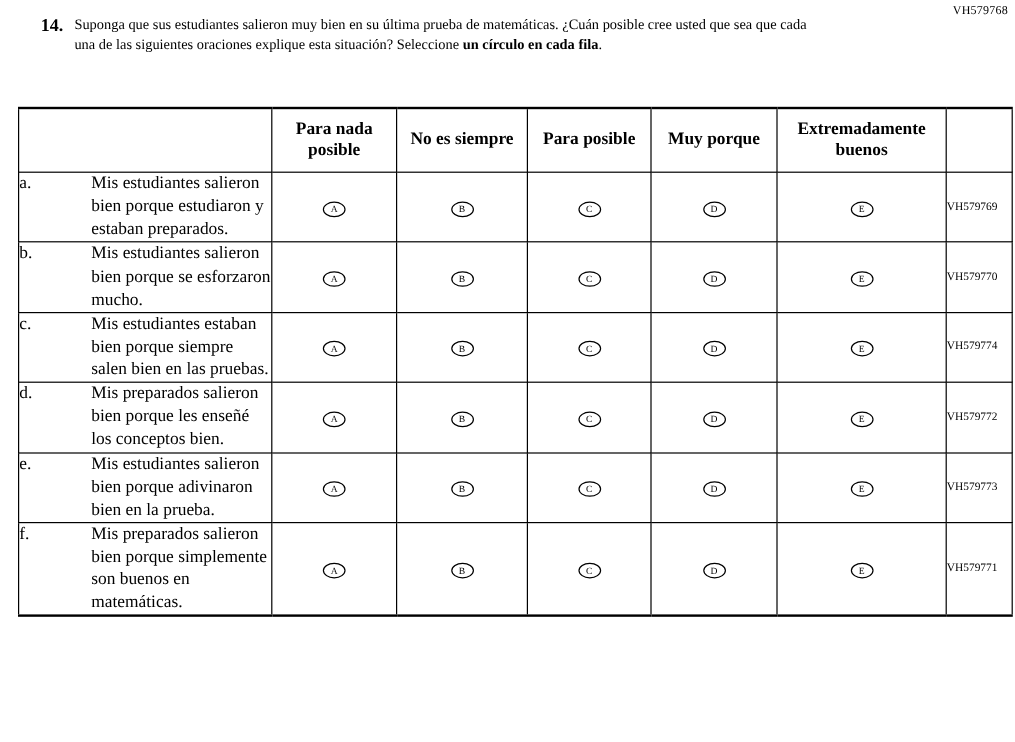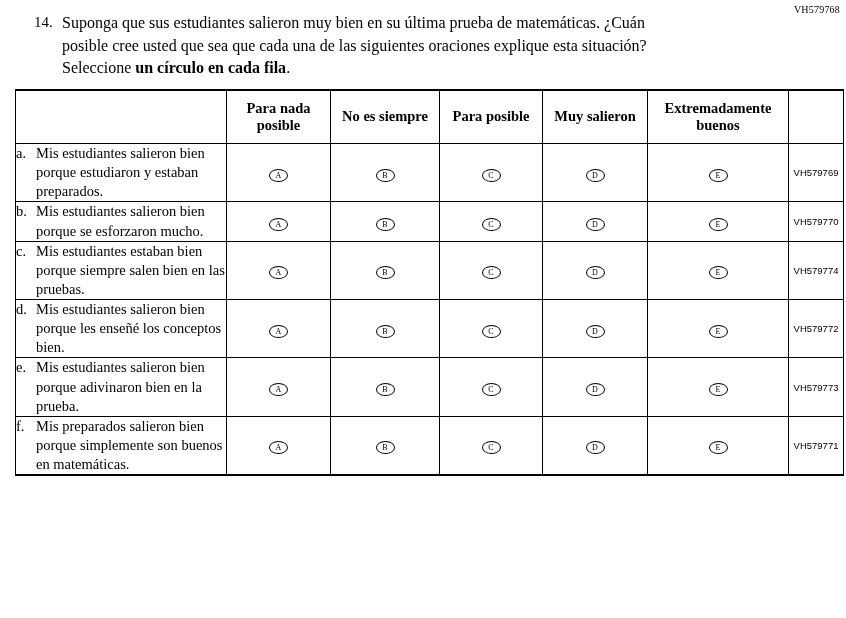--- a/index.html
+++ b/index.html
@@ -30,28 +30,28 @@
   }
   .question {
     position: absolute;
     left: 34px;
     top: 12px;
     width: 650px;
     display: flex;
     align-items: flex-start;
   }
   .q-num {
-    font-weight: normal;
+    font-weight: bold;
     font-size: 15px;
     width: 28px;
     flex: none;
     line-height: 1.42;
   }
   .q-text {
-    font-size: 16px;
+    font-size: 12px;
     line-height: 1.42;
   }
   .q-text b {
     font-weight: bold;
   }
   table.matrix {
     position: absolute;
     left: 15px;
     top: 89px;
     width: 828px;
@@ -87,41 +87,41 @@
   .stem-inner {
     display: flex;
     align-items: flex-start;
   }
   .stem-letter {
     width: 20px;
     flex: none;
   }
   .stem-text {
     flex: 1;
+    margin-left: 40px;
   }
   td.opt {
     text-align: center;
   }
   .bubble {
     display: inline-block;
     width: 17px;
     height: 11px;
     border: 1px solid #000000;
     border-radius: 50%;
     font-size: 8px;
     line-height: 11px;
     text-align: center;
     font-family: "Liberation Serif", serif;
     color: #000000;
     letter-spacing: 0;
   }
   td.rowid {
-    text-align: center;
     font-size: 9.5px;
-    font-family: Liberation Sans, sans-serif;
+    font-family: Liberation Serif, serif;
     padding: 0 2px;
   }
   col.c-stem { width: 211px; }
   col.c-opt1 { width: 104px; }
   col.c-opt2 { width: 109px; }
   col.c-opt3 { width: 103px; }
   col.c-opt4 { width: 105px; }
   col.c-opt5 { width: 141px; }
   col.c-id   { width: 55px; }
 </style>
@@ -146,21 +146,21 @@
       <col class="c-opt4">
       <col class="c-opt5">
       <col class="c-id">
     </colgroup>
     <thead>
       <tr>
         <th class="blank-left"></th>
         <th>Para nada posible</th>
         <th>No es siempre</th>
         <th>Para posible</th>
-        <th>Muy salieron</th>
+        <th>Muy porque</th>
         <th>Extremadamente buenos</th>
         <th class="blank-right"></th>
       </tr>
     </thead>
     <tbody>
 
       <tr>
         <td class="stem">
           <div class="stem-inner">
             <span class="stem-letter">a.</span>
@@ -202,21 +202,21 @@
         <td class="opt"><span class="bubble">C</span></td>
         <td class="opt"><span class="bubble">D</span></td>
         <td class="opt"><span class="bubble">E</span></td>
         <td class="rowid">VH579774</td>
       </tr>
 
       <tr>
         <td class="stem">
           <div class="stem-inner">
             <span class="stem-letter">d.</span>
-            <span class="stem-text">Mis estudiantes salieron bien porque les enseñé los conceptos bien.</span>
+            <span class="stem-text">Mis preparados salieron bien porque les enseñé los conceptos bien.</span>
           </div>
         </td>
         <td class="opt"><span class="bubble">A</span></td>
         <td class="opt"><span class="bubble">B</span></td>
         <td class="opt"><span class="bubble">C</span></td>
         <td class="opt"><span class="bubble">D</span></td>
         <td class="opt"><span class="bubble">E</span></td>
         <td class="rowid">VH579772</td>
       </tr>
 

